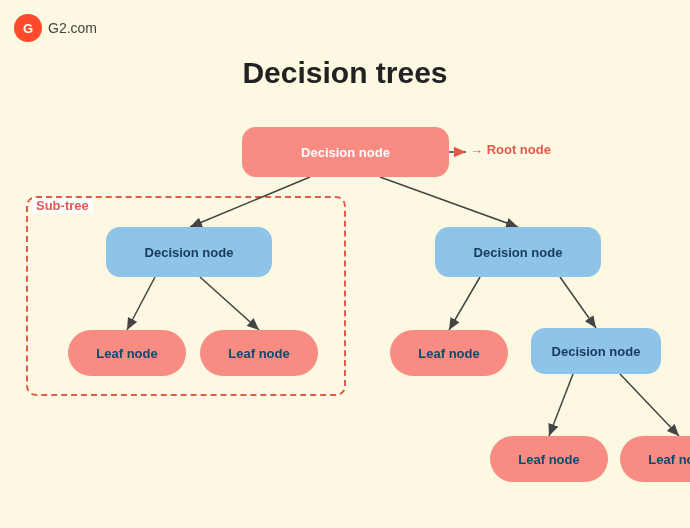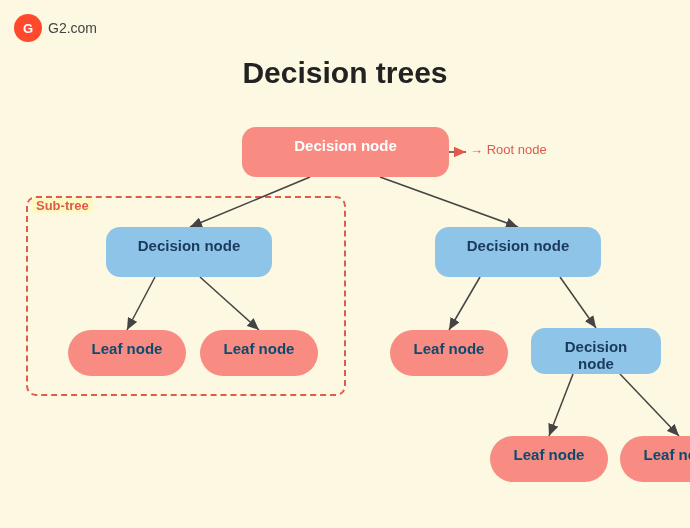--- a/index.html
+++ b/index.html
@@ -48,23 +48,24 @@
       font-size: 30px;
       font-weight: 800;
       color: #222;
     }
 
     
     .node {
       position: absolute;
       border-radius: 14px;
       display: flex;
+      align-items: center;
       justify-content: center;
       font-weight: 700;
-      font-size: 15px;
+      font-size: 13px;
       text-align: center;
       padding: 10px 14px;
     }
     .node-decision-salmon {
       background-color: #f88b82;
       color: #fff;
     }
     .node-decision-blue {
       background-color: #8ec4e8;
       color: #1a3a5c;
@@ -95,32 +96,32 @@
       border: 2px dashed #e05a4e;
       border-radius: 10px;
     }
     .subtree-label {
       position: absolute;
       top: 198px;
       left: 32px;
       color: #e05a4e;
       font-size: 13px;
       font-weight: 600;
-      background: #fef9c3;
+      background: #ffffff;
       padding: 0 4px;
     }
 
     
     .root-label {
       position: absolute;
       top: 142px;
       left: 470px;
       color: #e05a4e;
       font-size: 13px;
-      font-weight: 400;
+      font-weight: 700;
       text-align: right;
     }
   </style>
 </head>
 <body>
 
 <div class="logo-area">
   <div class="g2-logo">
     <span>G</span>
   </div>

